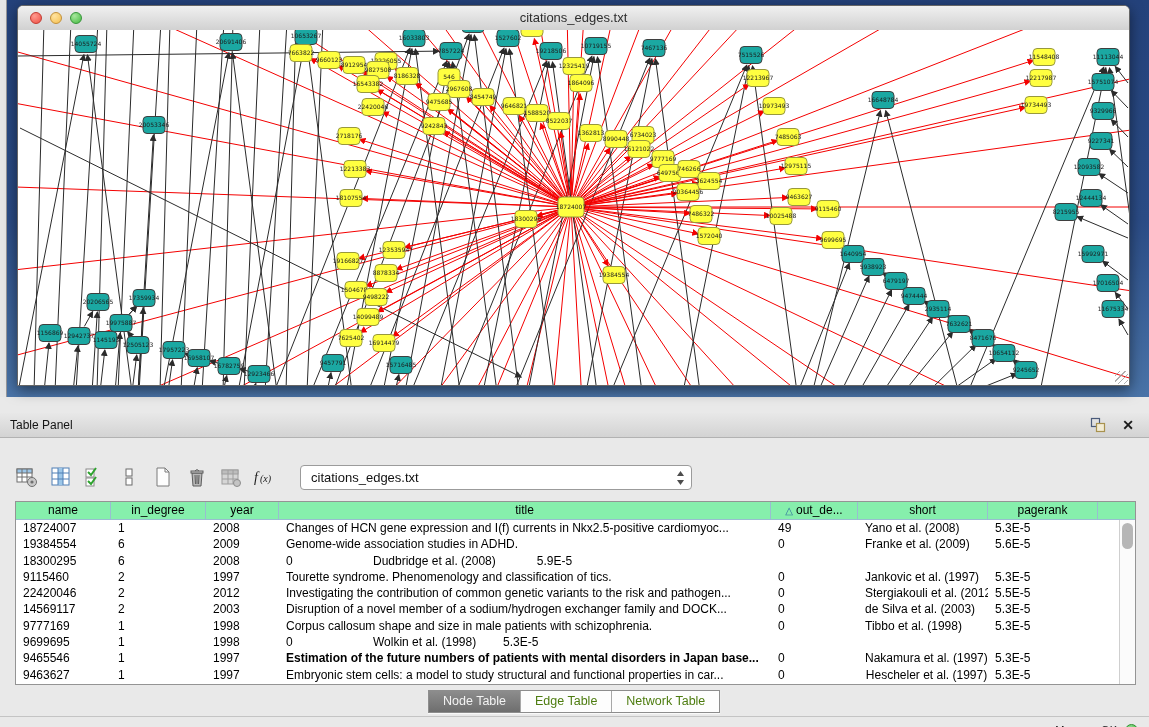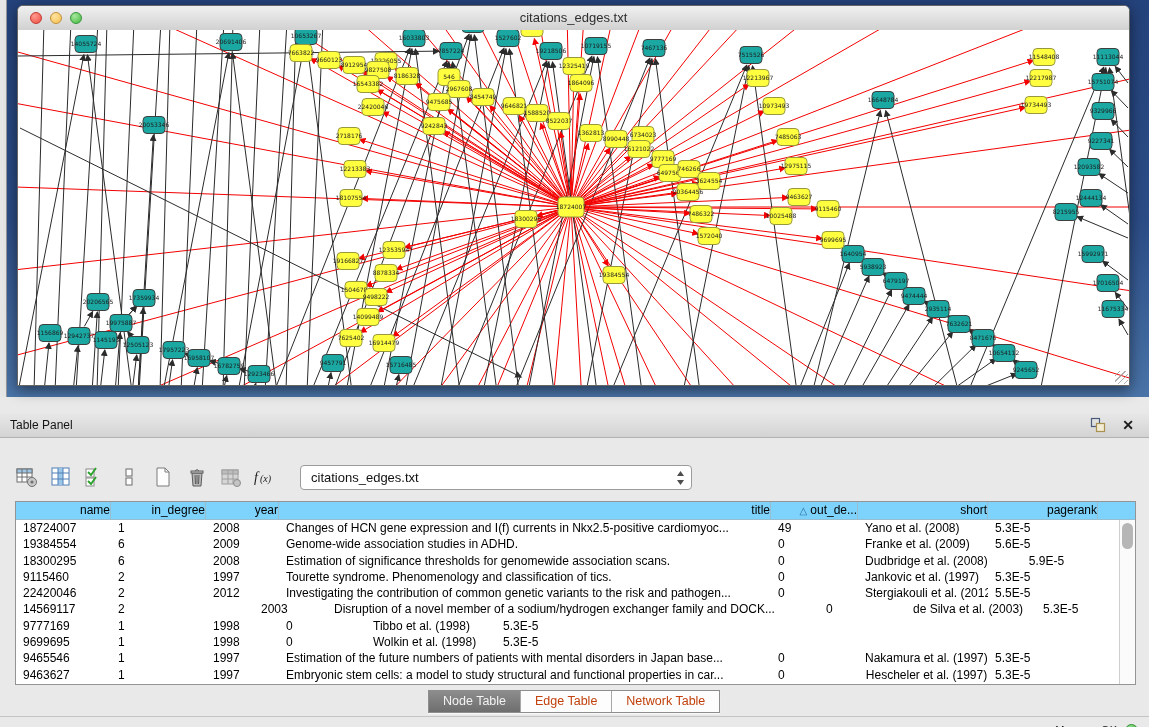--- a/index.html
+++ b/index.html
@@ -35,33 +35,33 @@
   .close-x{font-size:14px;font-weight:bold;color:#1a1a1a;line-height:18px;}
 
   .toolbar{position:absolute;left:14px;top:50px;height:28px;display:flex;align-items:center;gap:8px;}
   .tbtn{width:26px;height:26px;display:flex;align-items:center;justify-content:center;}
   .combo{margin-left:14px;width:392px;height:25px;background:#fff;border:1px solid #9b9b9b;border-radius:4px;
     position:relative;font-size:13px;line-height:23px;padding-left:10px;box-sizing:border-box;color:#111;}
   .stepper{position:absolute;right:5px;top:3px;width:11px;height:18px;}
 
   .table-box{position:absolute;left:15px;top:88px;width:1119px;height:182px;background:#fff;border:1px solid #949494;box-sizing:content-box;}
   .thead{position:absolute;top:0;left:0;right:0;height:18px;display:flex;}
-  .th{box-sizing:border-box;background:#7dd3fc;border-right:1px solid #98bdd0;border-bottom:1px solid #98bdd0;
-    font-size:12px;text-align:right;line-height:17px;color:#000;overflow:hidden;white-space:nowrap;flex:none;}
+  .th{box-sizing:border-box;background:#86efac;border-right:1px solid #98bdd0;border-bottom:1px solid #98bdd0;
+    font-size:12px;text-align:center;line-height:17px;color:#000;overflow:hidden;white-space:nowrap;flex:none;}
   .th:last-child{border-right:none;}
   .sort-tri{color:#2d6e9e;font-size:10px;margin-right:3px;}
   .tbody{position:absolute;top:18px;left:0;right:15px;bottom:0;overflow:hidden;}
   .tr{height:16.3px;display:flex;}
   .td{box-sizing:border-box;padding-left:7px;font-size:12px;line-height:16px;color:#000;overflow:hidden;white-space:nowrap;flex:none;}
   .vscroll{position:absolute;right:0;top:18px;bottom:0;width:15px;border-left:1px solid #cfcfcf;background:#fbfbfb;}
   .thumb{position:absolute;left:2px;right:2px;top:3px;height:26px;background:#b6b6b6;border-radius:6px;}
 
   .tabs{position:absolute;left:428px;top:277px;height:21px;display:flex;border:1px solid #8d8d8d;border-radius:0;
     overflow:hidden;background:#fdfdfd;box-shadow:0 1px 1px rgba(255,255,255,.7);}
-  .tab{font-size:12.5px;line-height:21px;padding:0 14px;color:#c2410c;border-right:1px solid #a8a8a8;}
+  .tab{font-size:12.5px;line-height:21px;padding:0 14px;color:#4d7c0f;border-right:1px solid #a8a8a8;}
   .tab:last-child{border-right:none;}
   .tab.selected{background:linear-gradient(#8d8d8d,#6e6e6e);color:#f3f3f3;}
 
   .statusbar{position:absolute;left:0;top:303px;width:1149px;height:27px;border-top:1px solid #c4c4c4;box-sizing:border-box;}
   .mem-label{position:absolute;right:32px;top:0;font-size:11px;color:#111;line-height:26px;}
   .mem-dot{position:absolute;right:11px;top:7px;width:13px;height:13px;border-radius:50%;
     background:radial-gradient(circle at 35% 30%,#97e097,#3cb43c);border:1px solid #2f8f2f;box-sizing:border-box;}
 </style>
 </head>
 <body>
@@ -617,21 +617,20 @@
             <div class="td" style="width: 73px;">2009</div>
             <div class="td" style="width: 492px;">Genome-wide association studies in ADHD.</div>
             <div class="td" style="width: 87px;">0</div>
             <div class="td" style="width: 130px;">Franke et al. (2009)</div>
             <div class="td" style="width: 110px;">5.6E-5</div>
           </div>
           <div class="tr">
             <div class="td" style="width: 95px;">18300295</div>
             <div class="td" style="width: 95px;">6</div>
             <div class="td" style="width: 73px;">2008</div>
-            <div class="td" style="width: 492px;">Estimation of significance thresholds for genomewide association scans.</div>
             <div class="td" style="width: 87px;">0</div>
             <div class="td" style="width: 130px;">Dudbridge et al. (2008)</div>
             <div class="td" style="width: 110px; text-align: center;">5.9E-5</div>
           </div>
           <div class="tr">
             <div class="td" style="width: 95px;">9115460</div>
             <div class="td" style="width: 95px;">2</div>
             <div class="td" style="width: 73px;">1997</div>
             <div class="td" style="width: 492px;">Tourette syndrome. Phenomenology and classification of tics.</div>
             <div class="td" style="width: 87px;">0</div>
@@ -643,47 +642,48 @@
             <div class="td" style="width: 95px;">2</div>
             <div class="td" style="width: 73px;">2012</div>
             <div class="td" style="width: 492px;">Investigating the contribution of common genetic variants to the risk and pathogen...</div>
             <div class="td" style="width: 87px;">0</div>
             <div class="td" style="width: 130px;">Stergiakouli et al. (2012)</div>
             <div class="td" style="width: 110px;">5.5E-5</div>
           </div>
           <div class="tr">
             <div class="td" style="width: 95px;">14569117</div>
             <div class="td" style="width: 95px;">2</div>
-            <div class="td" style="width: 73px; margin-left: 48px;">2003</div>
+            <div class="td" style="width: 73px;">2003</div>
             <div class="td" style="width: 492px;">Disruption of a novel member of a sodium/hydrogen exchanger family and DOCK...</div>
             <div class="td" style="width: 87px;">0</div>
             <div class="td" style="width: 130px;">de Silva et al. (2003)</div>
             <div class="td" style="width: 110px;">5.3E-5</div>
           </div>
           <div class="tr">
             <div class="td" style="width: 95px;">9777169</div>
             <div class="td" style="width: 95px;">1</div>
             <div class="td" style="width: 73px;">1998</div>
+            <div class="td" style="width: 492px;">Corpus callosum shape and size in male patients with schizophrenia.</div>
             <div class="td" style="width: 87px;">0</div>
             <div class="td" style="width: 130px;">Tibbo et al. (1998)</div>
             <div class="td" style="width: 110px;">5.3E-5</div>
           </div>
           <div class="tr">
             <div class="td" style="width: 95px;">9699695</div>
             <div class="td" style="width: 95px;">1</div>
             <div class="td" style="width: 73px;">1998</div>
             <div class="td" style="width: 87px;">0</div>
             <div class="td" style="width: 130px;">Wolkin et al. (1998)</div>
             <div class="td" style="width: 110px;">5.3E-5</div>
           </div>
           <div class="tr">
             <div class="td" style="width: 95px;">9465546</div>
             <div class="td" style="width: 95px;">1</div>
             <div class="td" style="width: 73px;">1997</div>
-            <div class="td" style="width: 492px;">Estimation of the future numbers of patients with mental disorders in Japan base...</div>
+            <div class="td" style="width: 492px; font-weight: bold;">Estimation of the future numbers of patients with mental disorders in Japan base...</div>
             <div class="td" style="width: 87px;">0</div>
             <div class="td" style="width: 130px;">Nakamura et al. (1997)</div>
             <div class="td" style="width: 110px;">5.3E-5</div>
           </div>
           <div class="tr">
             <div class="td" style="width: 95px;">9463627</div>
             <div class="td" style="width: 95px;">1</div>
             <div class="td" style="width: 73px;">1997</div>
             <div class="td" style="width: 492px;">Embryonic stem cells: a model to study structural and functional properties in car...</div>
             <div class="td" style="width: 87px;">0</div>

